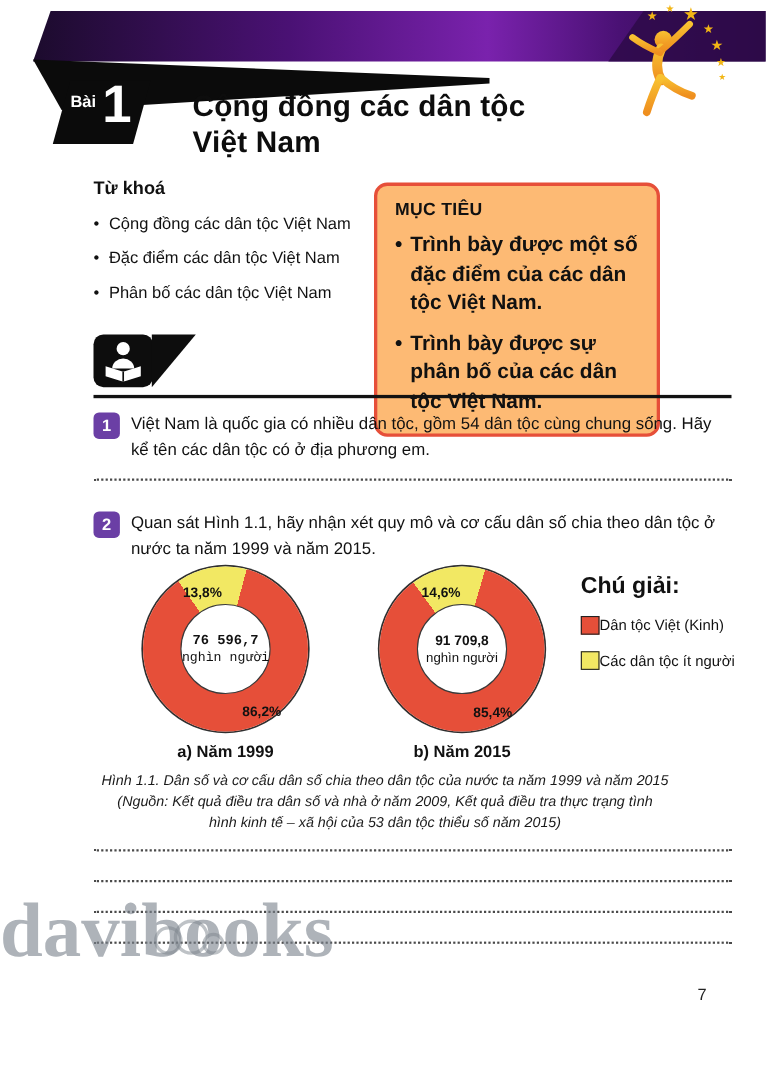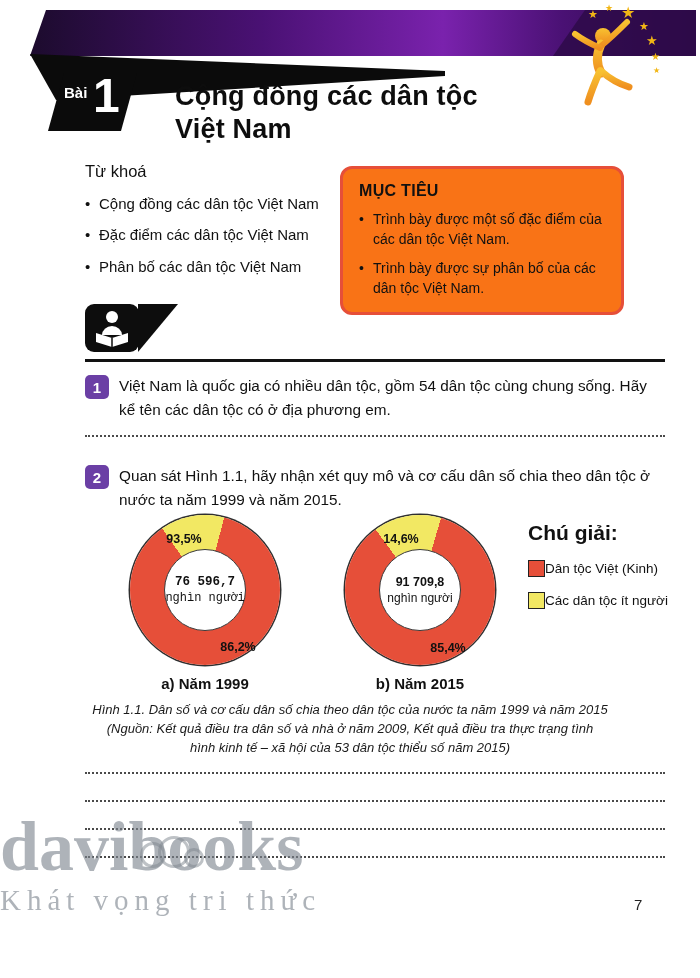--- a/index.html
+++ b/index.html
@@ -3,26 +3,26 @@
 <meta charset="utf-8">
 <style>
   *{margin:0;padding:0;box-sizing:border-box}
   body{background:#e9e9e9;font-family:"Liberation Sans",sans-serif}
   .page{position:relative;width:700px;height:978px;background:#fff;margin:0 auto;overflow:hidden;color:#111}
   .header-art{position:absolute;left:0;top:0}
   .lesson-label{position:absolute;left:64px;top:84px;color:#fff;font-size:15px;font-weight:700}
   .lesson-number{position:absolute;left:93px;top:72px;color:#fff;font-size:48px;font-weight:700;line-height:1}
   .page-title{position:absolute;left:175px;top:80px;font-size:27px;font-weight:700;line-height:1.22;letter-spacing:.2px;color:#0d0d0d}
   .keywords{position:absolute;left:85px;top:162px;width:250px}
-  .keywords h3{font-size:16.5px;font-weight:400;margin-bottom:13px}
+  .keywords h3{font-size:16.5px;font-weight:700;margin-bottom:13px}
   .keywords li,.objectives li{list-style:none;position:relative;padding-left:14px;margin-bottom:11px;font-size:15px;line-height:1.35}
   .keywords li::before,.objectives li::before{content:"•";position:absolute;left:0;top:0}
-  .objectives{position:absolute;left:340px;top:166px;width:284px;border:3px solid #e64f39;border-radius:12px;padding:13px 16px 4px 16px;background:#f97316}
+  .objectives{position:absolute;left:340px;top:166px;width:260px;border:3px solid #e64f39;border-radius:12px;padding:13px 16px 4px 16px;background:#fdba74}
   .objectives h3{font-size:16px;font-weight:800;margin-bottom:10px;letter-spacing:.3px}
-  .objectives li{font-weight:400;font-size:14px;margin-bottom:10px;line-height:1.4}
+  .objectives li{font-weight:700;font-size:19px;margin-bottom:10px;line-height:1.4}
   .reading-icon{position:absolute;left:85px;top:304px;width:54px;height:48px;background:#0d0d0d;border-radius:9px;display:flex;align-items:center;justify-content:center}
   .reading-wedge{position:absolute;left:138px;top:304px;width:0;height:0;border-top:48px solid #0d0d0d;border-right:40px solid transparent}
   .divider{position:absolute;left:85px;top:359px;width:580px;height:3px;background:#121212}
   .question{position:absolute;left:85px;width:582px;display:flex;gap:10px;align-items:flex-start}
   .q1{top:374px}.q2{top:464px}
   .q-badge{flex:none;width:24px;height:24px;margin-top:1px;background:#6b3fa5;border-radius:5px;color:#fff;font-weight:700;font-size:15px;display:flex;align-items:center;justify-content:center}
   .q-text{font-size:15.3px;line-height:1.55}
   .dotted{position:absolute;left:85px;width:580px;border-bottom:2px dotted #4a4a4a;height:0}
   .donut{position:absolute;width:150px;height:150px;border-radius:50%;box-shadow:0 0 0 1.5px #2f2f2f}
   .donut .hole{position:absolute;left:50%;top:50%;transform:translate(-50%,-50%);width:82px;height:82px;border-radius:50%;background:#fff;border:1px solid #3a3a3a;display:flex;flex-direction:column;align-items:center;justify-content:center;text-align:center;gap:2px}
@@ -135,21 +135,21 @@
     <div class="q-badge">2</div>
     <div class="q-text">Quan sát Hình 1.1, hãy nhận xét quy mô và cơ cấu dân số chia theo dân tộc ở nước ta năm 1999 và năm 2015.</div>
   </div>
 
   <div class="donut" style="left: 130px; top: 515px; background: conic-gradient(from -34.84deg, rgb(242, 232, 99) 0deg, rgb(242, 232, 99) 49.68deg, rgb(230, 79, 57) 49.68deg, rgb(230, 79, 57) 360deg); font-family: Liberation Mono, monospace;">
     <div class="hole">
       <div class="cv">76 596,7</div>
       <div class="cu">nghìn người</div>
     </div>
   </div>
-  <span class="pct" style="left:160px;top:532px">93,5%</span>
+  <span class="pct" style="left:160px;top:532px">13,8%</span>
   <span class="pct" style="left:214px;top:640px">86,2%</span>
 
   <div class="donut" style="left: 345px; top: 515px; background: conic-gradient(from -36.28deg, rgb(242, 232, 99) 0deg, rgb(242, 232, 99) 52.56deg, rgb(230, 79, 57) 52.56deg, rgb(230, 79, 57) 360deg);">
     <div class="hole">
       <div class="cv">91 709,8</div>
       <div class="cu">nghìn người</div>
     </div>
   </div>
   <span class="pct" style="left:377px;top:532px">14,6%</span>
   <span class="pct" style="left:424px;top:641px">85,4%</span>
@@ -179,18 +179,17 @@
   <div class="dotted" style="top:828px"></div>
   <div class="dotted" style="top:856px"></div>
 
   <div class="watermark">
     <div class="wm-rings">
       <div class="ring r1"></div>
       <div class="ring r2"></div>
       <div class="ring r3"></div>
     </div>
     <div class="wm-title">davibooks</div>
-    <div class="wm-sub">Khát vọng tri thức</div>
   </div>
 
   <div class="page-num">7</div>
 
 </div>
 
 </body></html>

